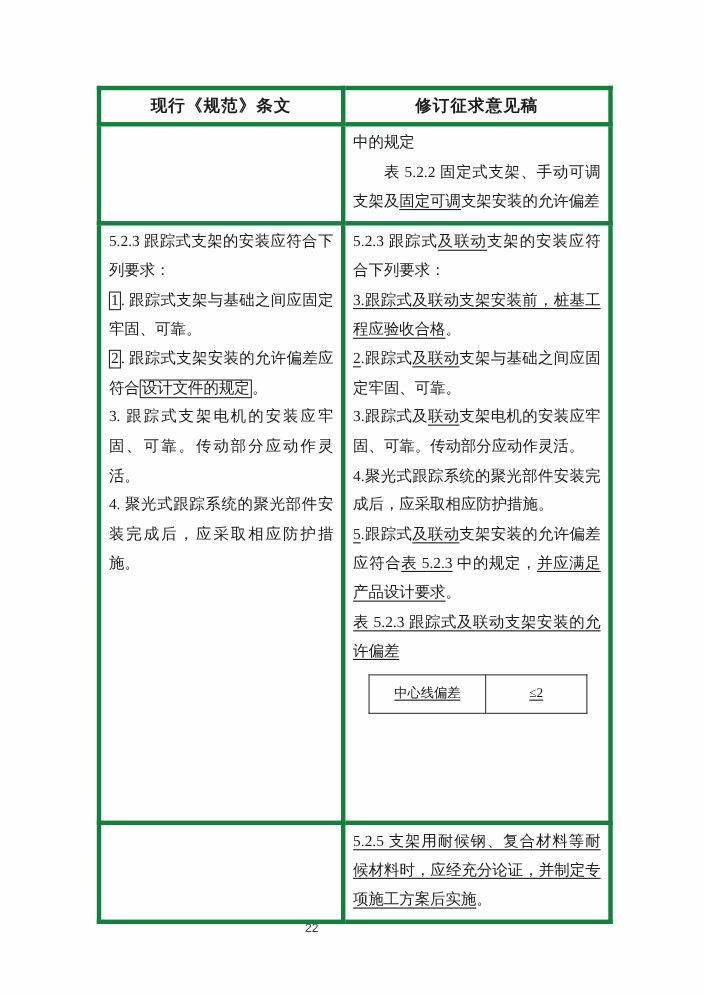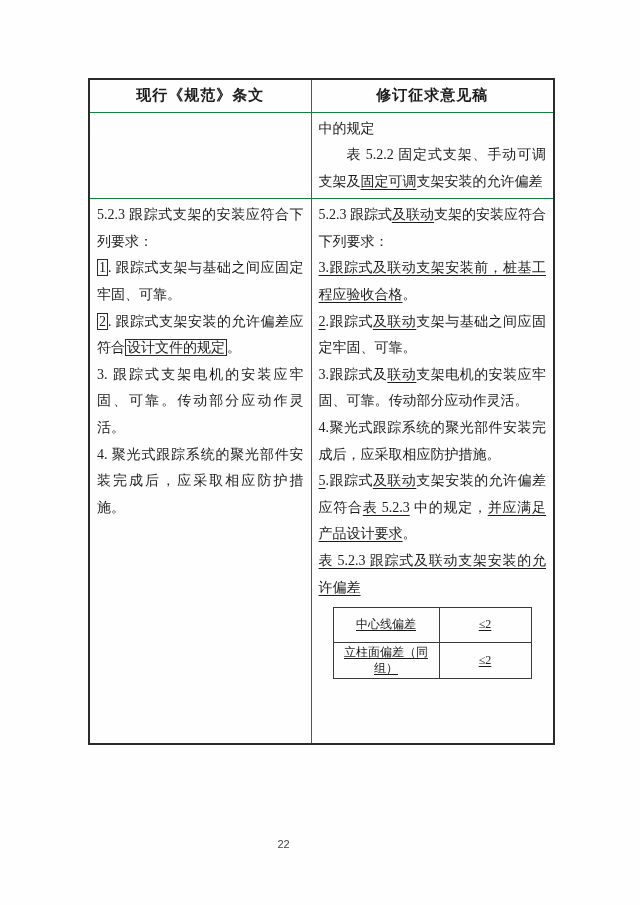--- a/index.html
+++ b/index.html
@@ -16,21 +16,21 @@
     position: absolute;
     left: 88px; top: 78px;
     width: 465px;
     border-collapse: collapse;
     table-layout: fixed;
     border: 2px solid #2b2b2b;
   }
   .doc col.c1 { width: 222px; }
   .doc col.c2 { width: 243px; }
   .doc th, .doc td {
-    border: 1px solid #15803d;
+    border: 4px solid #15803d;
     vertical-align: top;
     padding: 3px 7px;
   }
   .doc th {
     height: 33px;
     font-size: 15px;
     font-weight: bold;
     text-align: center;
     vertical-align: middle;
     letter-spacing: 1px;
@@ -119,24 +119,26 @@
         <table class="nt">
           <colgroup>
               <col class="n1">
               <col class="n2">
             </colgroup>
           <tbody>
               <tr>
                 <td><span>中心线偏差</span></td>
                 <td><span>≤2</span></td>
               </tr>
-              <tr>
-                <td><span>立柱面偏差（同组）</span></td>
-                <td><span>≤2</span></td>
-              </tr>
             </tbody>
         </table>
       </td>
+    </tr>
+    <tr class="r3">
+      <td></td>
+      <td>
+          <p class="para"><span class="u">5.2.5 支架用耐候钢、复合材料等耐候材料时，应经充分论证，并制定专项施工方案后实施</span><span>。</span></p>
+        </td>
     </tr>
   </tbody>
 </table>
 
 <div class="pagenum">22</div>
 
 </body></html>

